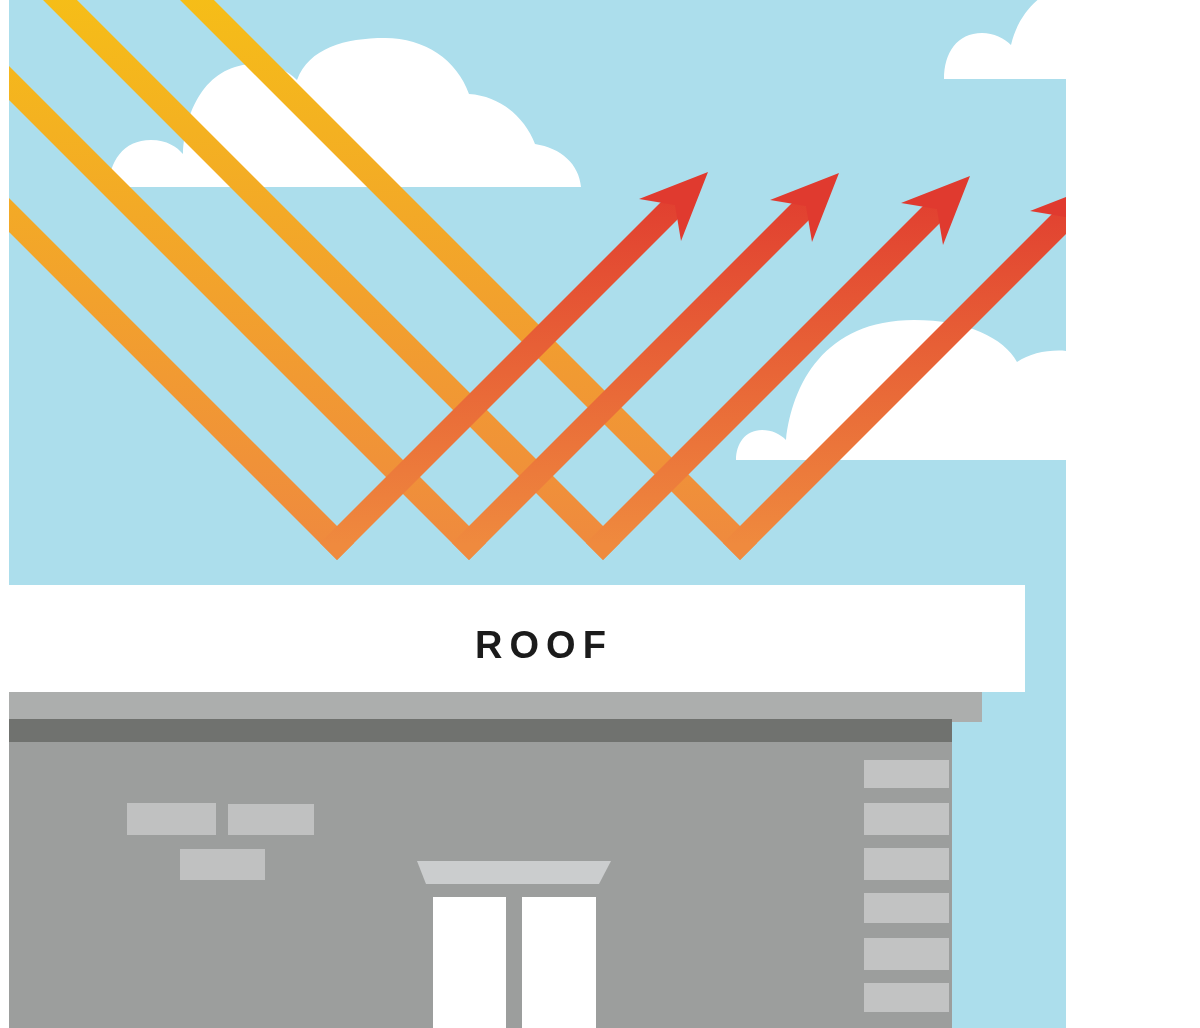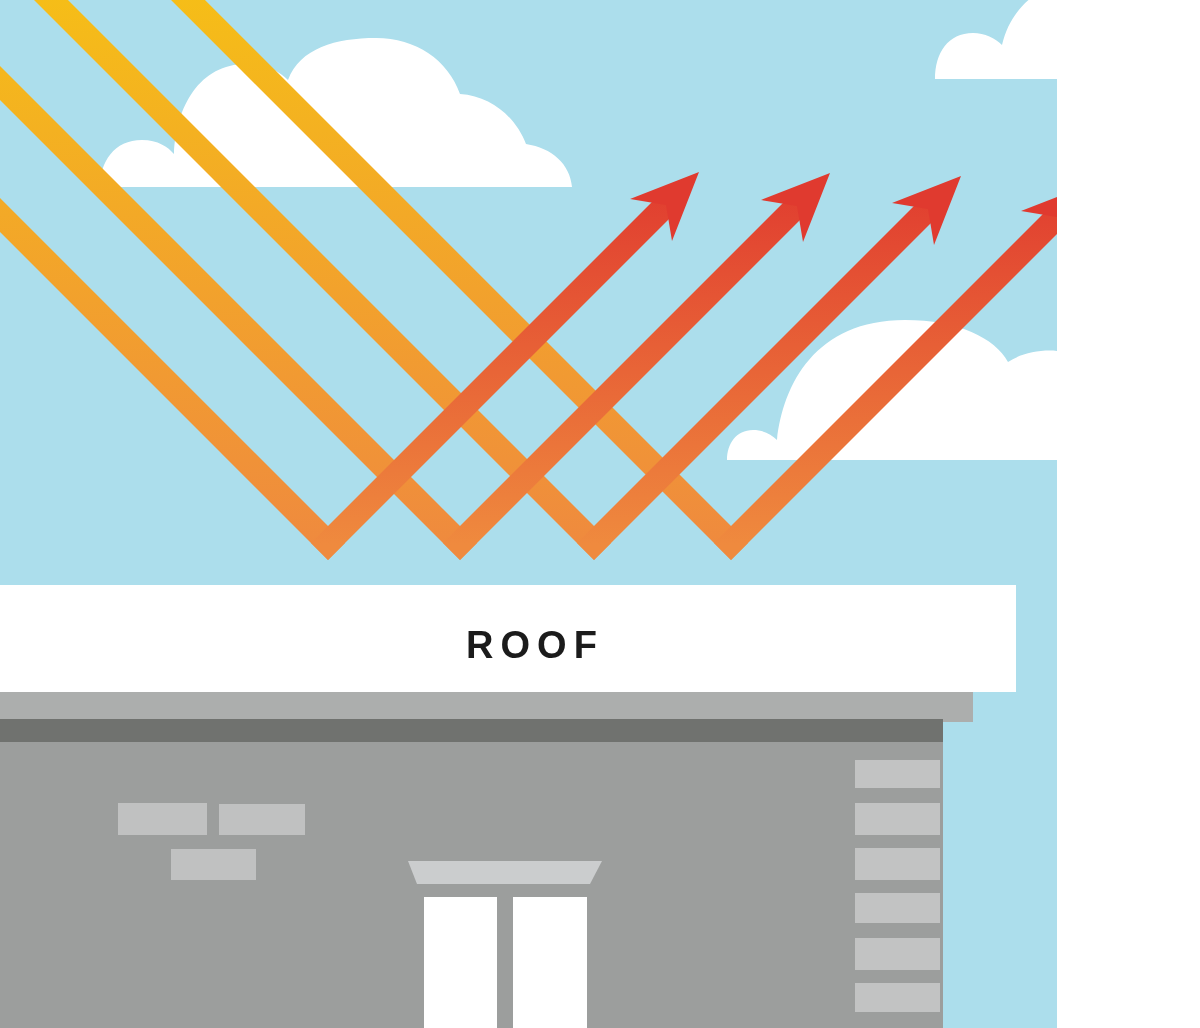--- a/index.html
+++ b/index.html
@@ -2,20 +2,21 @@
 <html><head>
 <meta charset="utf-8">
 <style>
   html, body { margin: 0; padding: 0; background: #ffffff; }
   .stage {
     position: relative;
     width: 1057px;
     height: 1028px;
     overflow: hidden;
     font-family: "Liberation Sans", sans-serif;
+    padding-left: 9px;
   }
   svg { display: block; }
   .roof-label {
     font-family: "Liberation Sans", "DejaVu Sans", sans-serif;
     font-weight: 700;
     font-size: 38px;
     letter-spacing: 7px;
   }
 </style>
 </head>

